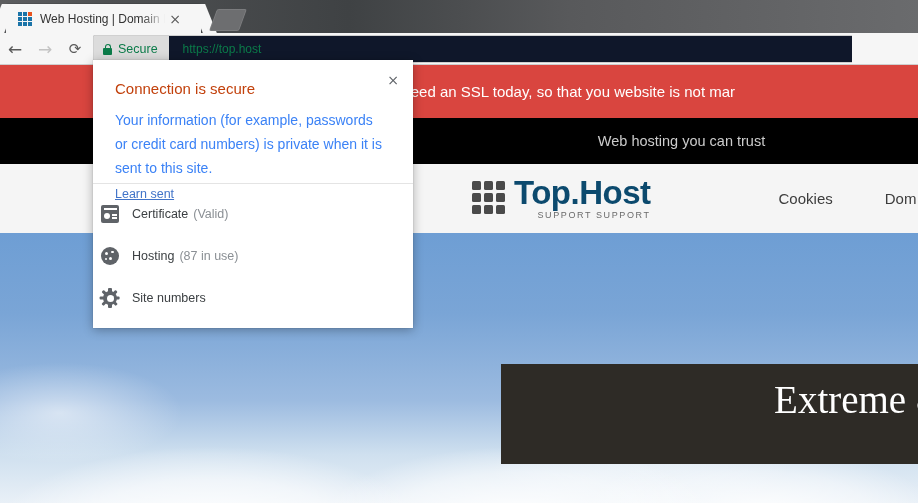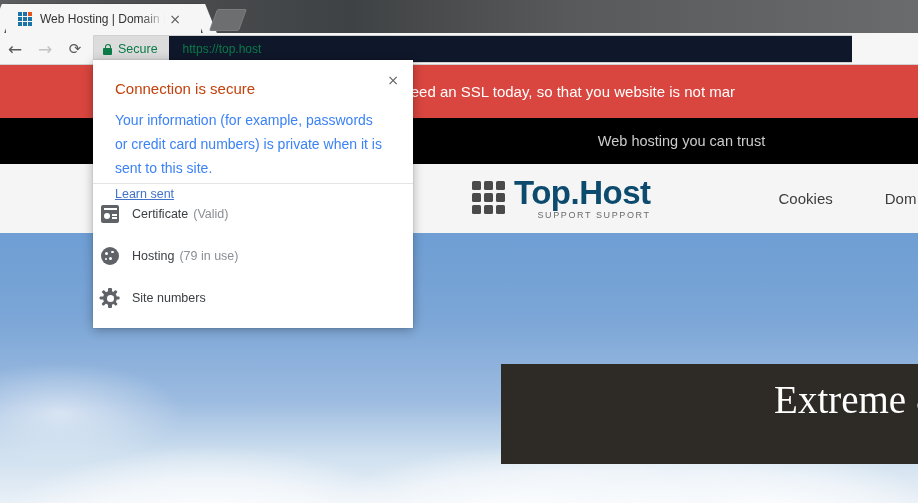--- a/index.html
+++ b/index.html
@@ -313,21 +313,21 @@
       </div>
 
       <div class="popup-row">
         <span class="ricon ic-cookie">
           <i style="width:3.2px;height:3.2px;left:4px;top:4.5px"></i>
           <i style="width:2.6px;height:2.6px;left:10px;top:3.5px"></i>
           <i style="width:3.4px;height:3.4px;left:8px;top:9.5px"></i>
           <i style="width:2.2px;height:2.2px;left:3.6px;top:10.5px"></i>
         </span>
         <span class="rlabel">Hosting</span>
-        <span class="rmeta">(79 in use)</span>
+        <span class="rmeta">(87 in use)</span>
       </div>
 
       <div class="popup-row">
         <span class="ricon ic-gear">
           <b></b>
             <b class="r45"></b>
             <b class="r90"></b>
             <b class="r135"></b>
           <span class="ring"></span>
             <span class="hole"></span>

